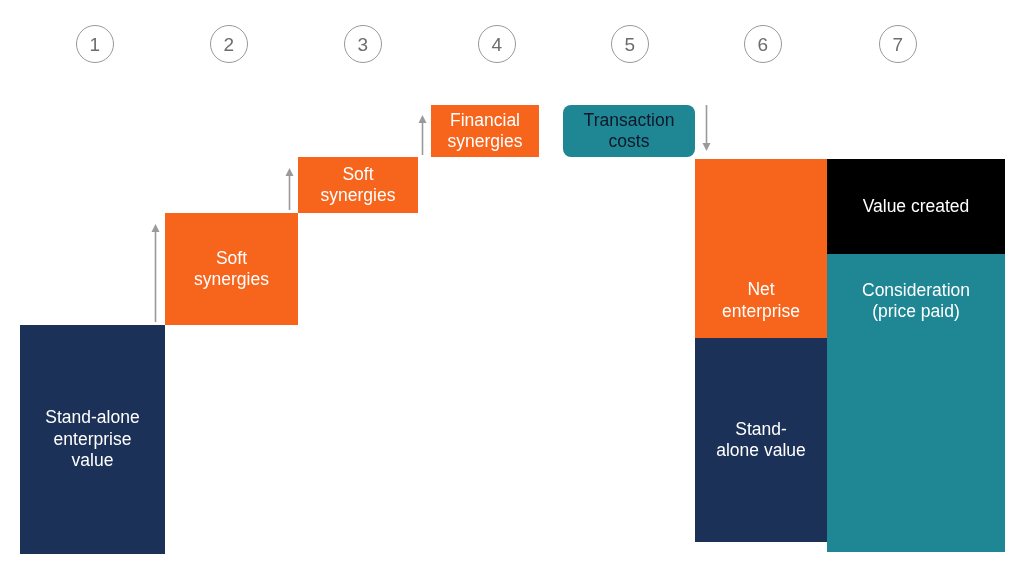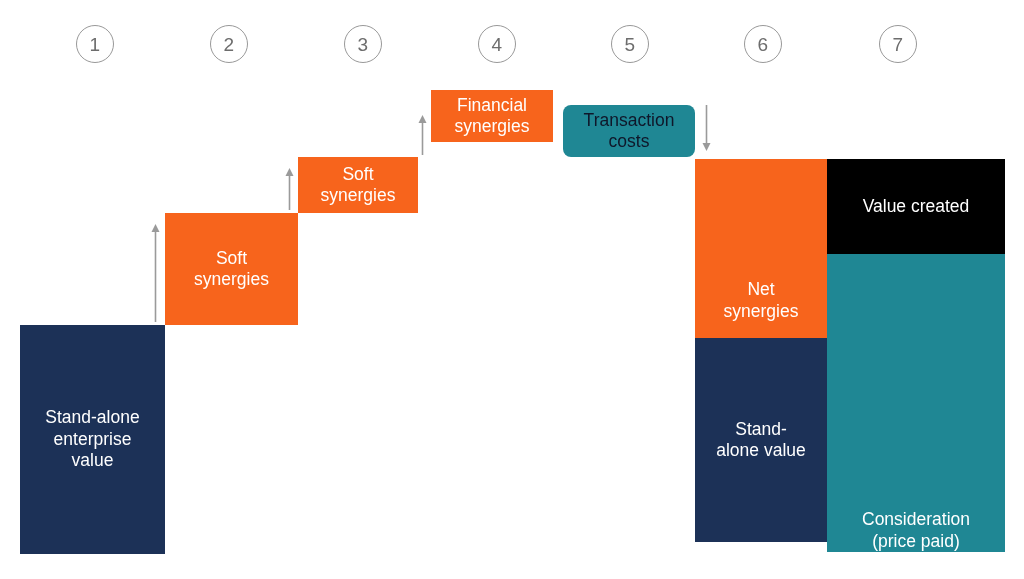--- a/index.html
+++ b/index.html
@@ -99,40 +99,40 @@
 value</span>
       </div>
       <div class="bar" style="left: 165px; top: 213px; width: 133px; height: 112px; background: rgb(247, 100, 28); color: rgb(255, 255, 255);">
         <span class="bar-label">Soft
 synergies</span>
       </div>
       <div class="bar" style="left: 298px; top: 157px; width: 120px; height: 56px; background: rgb(247, 100, 28); color: rgb(255, 255, 255);">
         <span class="bar-label">Soft
 synergies</span>
       </div>
-      <div class="bar" style="left: 431px; top: 90px; width: 122px; height: 52px; background: rgb(247, 100, 28); color: rgb(255, 255, 255);">
+      <div class="bar" style="left: 431px; top: 105px; width: 108px; height: 52px; background: rgb(247, 100, 28); color: rgb(255, 255, 255);">
         <span class="bar-label">Financial
 synergies</span>
       </div>
       <div class="bar" style="left: 563px; top: 105px; width: 132px; height: 52px; background: rgb(31, 135, 148); color: #0f172a; border-radius: 8px;">
         <span class="bar-label">Transaction
 costs</span>
       </div>
       <div class="bar" style="left: 695px; top: 159px; width: 132px; height: 179px; background: rgb(247, 100, 28); color: rgb(255, 255, 255); align-items: flex-end; padding-bottom: 16px;">
         <span class="bar-label">Net
-synergies</span>
+enterprise</span>
       </div>
       <div class="bar" style="left: 695px; top: 338px; width: 132px; height: 204px; background: rgb(28, 49, 87); color: rgb(255, 255, 255);">
         <span class="bar-label">Stand-
 alone value</span>
       </div>
       <div class="bar" style="left: 827px; top: 159px; width: 178px; height: 95px; background: #000000; color: rgb(255, 255, 255);">
         <span class="bar-label">Value created</span>
       </div>
-      <div class="bar" style="left: 827px; top: 254px; width: 178px; height: 298px; background: rgb(31, 135, 148); color: rgb(255, 255, 255); align-items: flex-end; padding-top: 26px;">
+      <div class="bar" style="left: 827px; top: 254px; width: 178px; height: 298px; background: rgb(31, 135, 148); color: rgb(255, 255, 255); align-items: flex-start; padding-top: 26px;">
         <span class="bar-label">Consideration
 (price paid)</span>
       </div>
     </div>
   <div id="arrows-layer">
       <div class="arrow" style="left: 150px; top: 224px; height: 98px;">
         <svg width="11" height="98" viewBox="0 0 11 98">
           <line x1="5.5" y1="98" x2="5.5" y2="7" stroke="#9a9a9a" stroke-width="1.6"></line>
           <polygon points="5.5,0 1.5,8 9.5,8" fill="#9a9a9a"></polygon>
         </svg>

